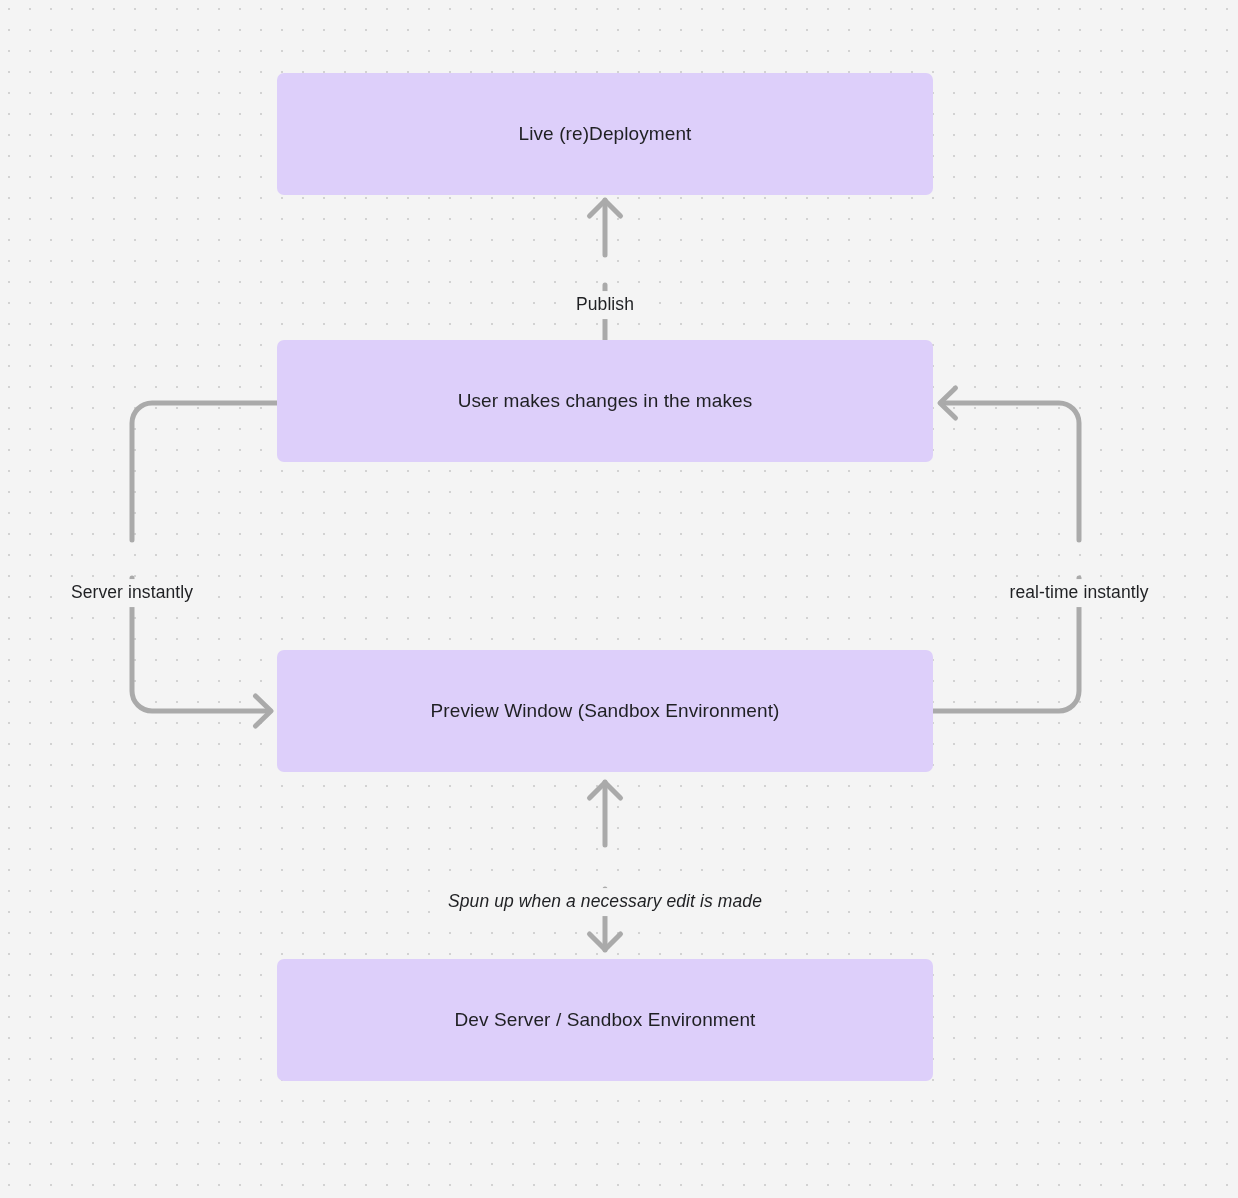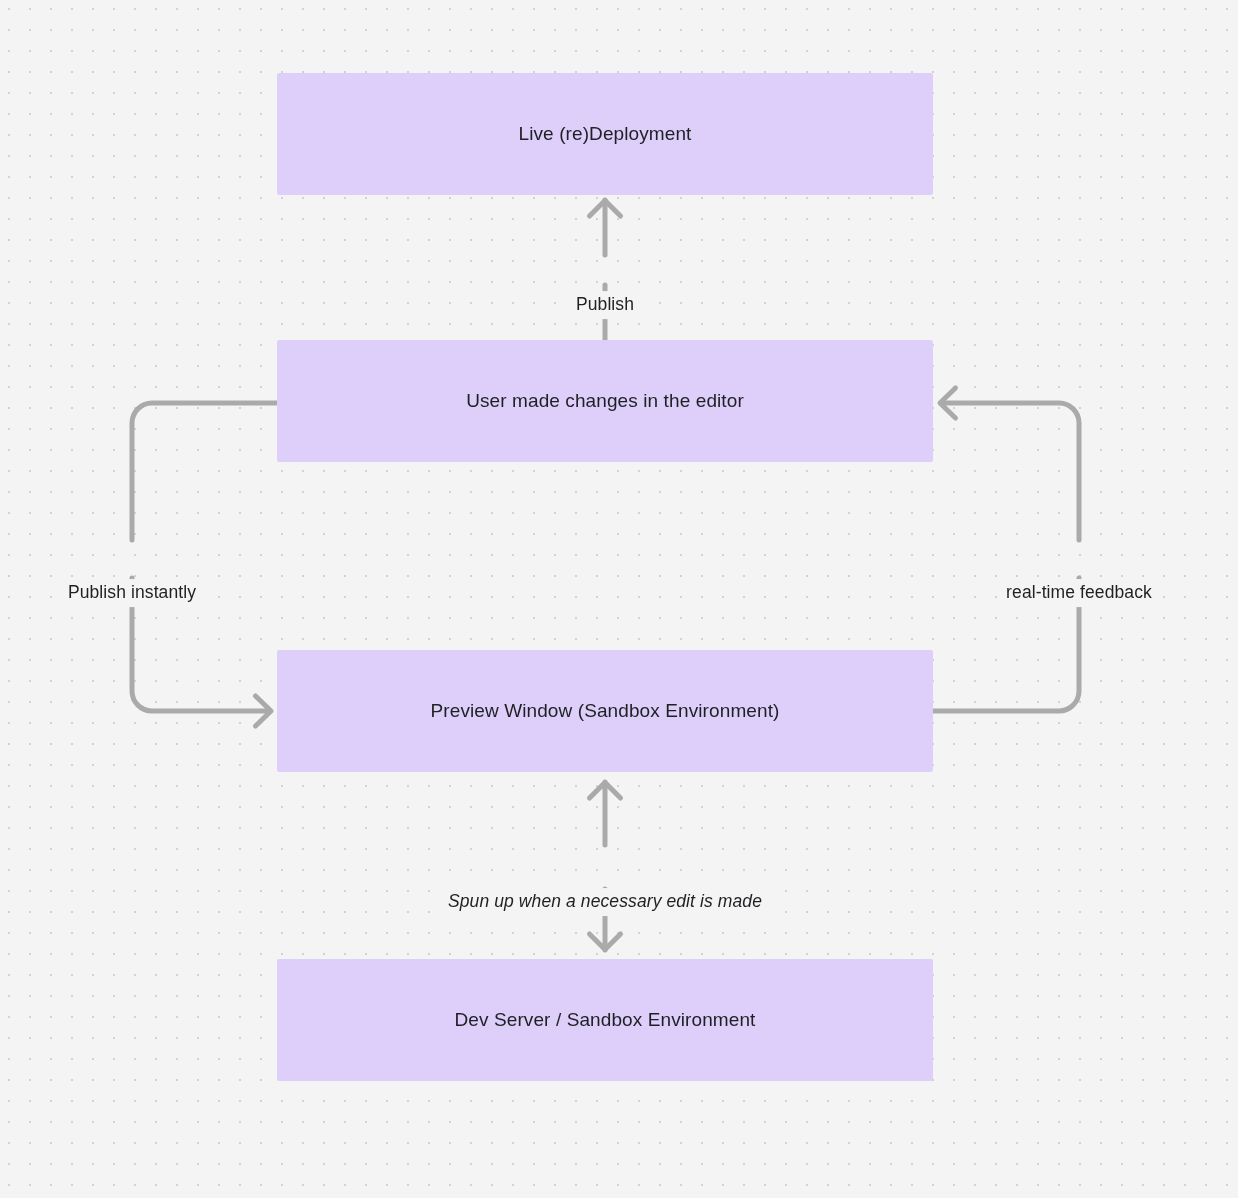--- a/index.html
+++ b/index.html
@@ -26,21 +26,21 @@
     left: 0;
     top: 0;
     width: 1238px;
     height: 1198px;
     pointer-events: none;
   }
   .node {
     position: absolute;
     box-sizing: border-box;
     background: #ddcffa;
-    border-radius: 2px;
+    border-radius: 7px;
     display: flex;
     align-items: center;
     justify-content: center;
     text-align: center;
     color: #1f2023;
     font-size: 19px;
     font-family: "Liberation Sans", sans-serif;
     letter-spacing: 0.1px;
     line-height: 1.3;
     padding: 4px 16px;
@@ -95,32 +95,32 @@
       <path d="M605 889 L605 950" fill="none" stroke="#aaaaaa" stroke-width="5" stroke-linecap="round"></path>
       <path d="M589.5 934 L605 949.5 L620.5 934" fill="none" stroke="#aaaaaa" stroke-width="5" stroke-linecap="round" stroke-linejoin="round"></path>
     </g>
   </svg>
 
   <div class="node" style="left:277px; top:73px; width:656px; height:122px;">
     <span>Live (re)Deployment</span>
   </div>
 
   <div class="node" style="left:277px; top:340px; width:656px; height:122px;">
-    <span>User made changes in the editor</span>
+    <span>User makes changes in the makes</span>
   </div>
 
   <div class="node" style="left:277px; top:959px; width:656px; height:122px;">
     <span>Dev Server / Sandbox Environment</span>
   </div>
 
   <div class="node" style="left:277px; top:650px; width:656px; height:122px;">
     <span>Preview Window (Sandbox Environment)</span>
   </div>
 
   <div class="edge-label" style="left:605px; top:270px;">Publish</div>
 
-  <div class="edge-label" style="left:132px; top:558px;">Publish instantly</div>
+  <div class="edge-label" style="left:132px; top:558px;">Server instantly</div>
 
-  <div class="edge-label" style="left:1079px; top:558px;">real-time feedback</div>
+  <div class="edge-label" style="left:1079px; top:558px;">real-time instantly</div>
 
   <div class="edge-label" style="left:605px; top:867px;font-style:italic;">Spun up when a necessary edit is made</div>
 
 </div>
 
 </body></html>

